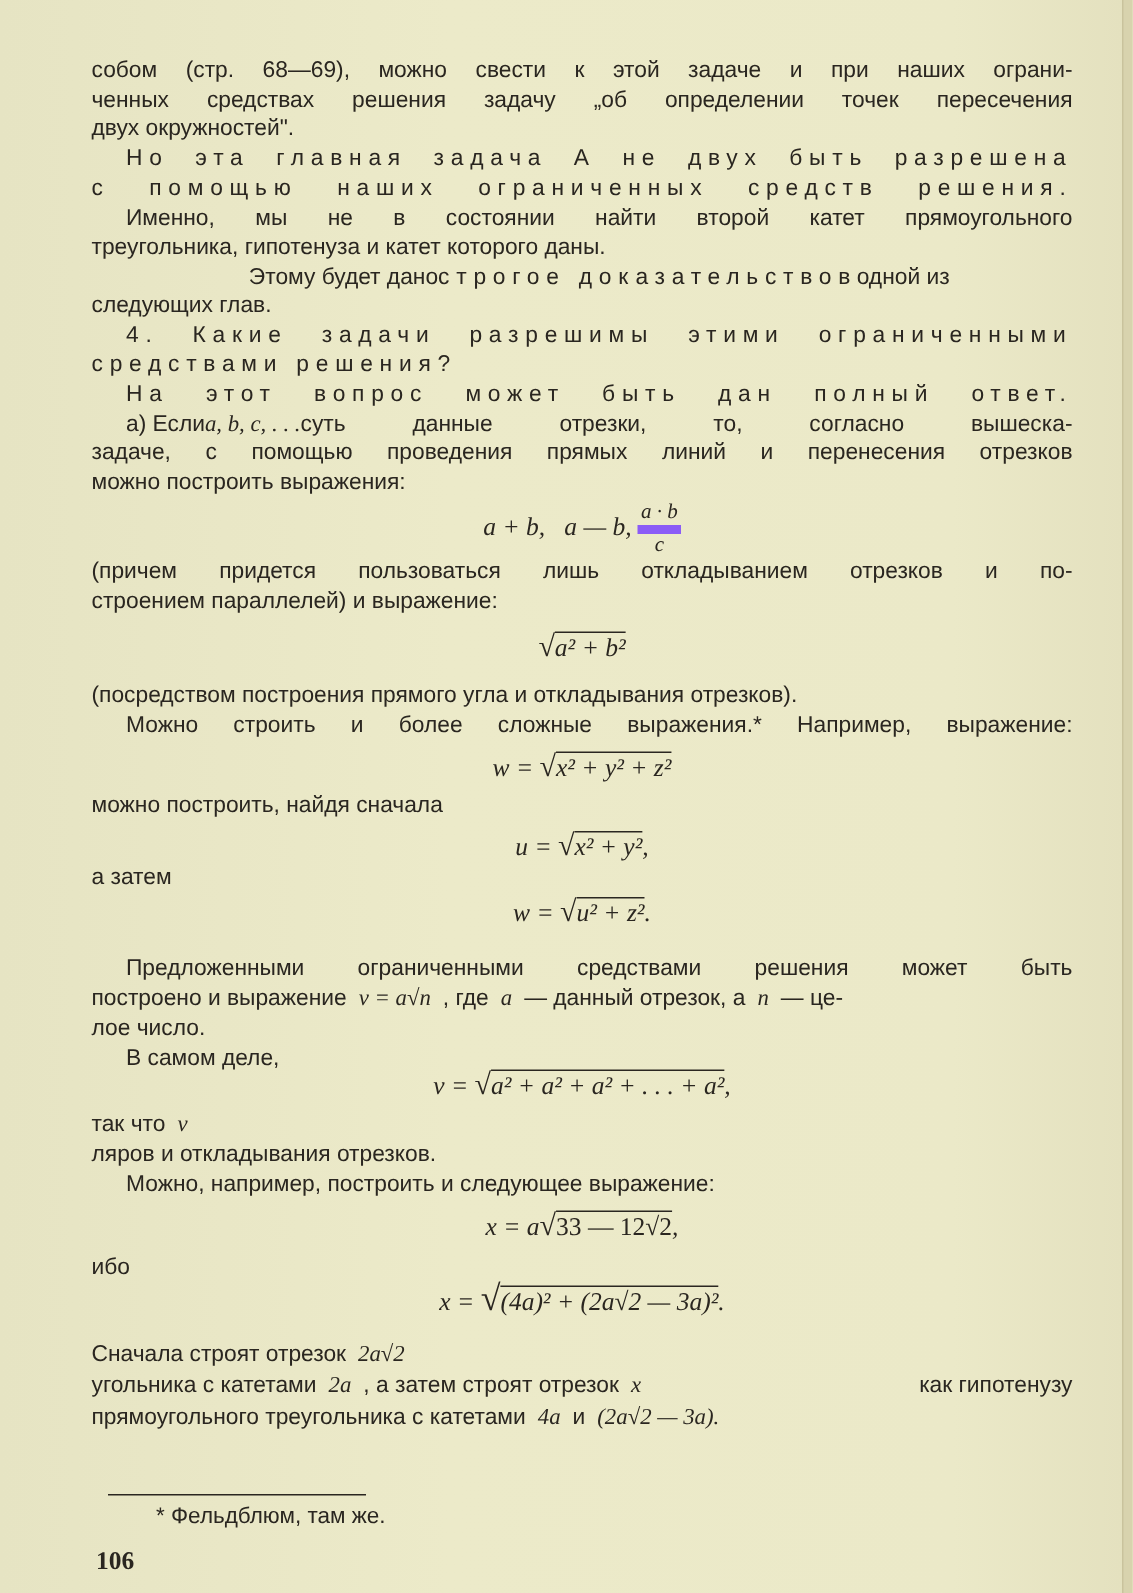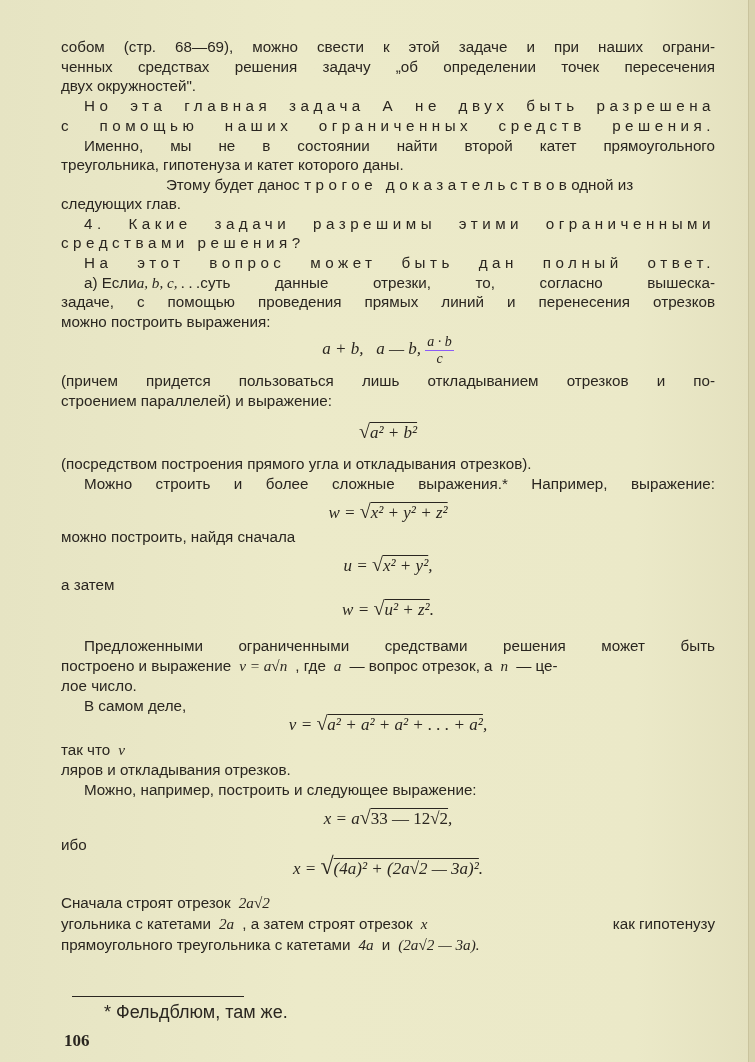--- a/index.html
+++ b/index.html
@@ -24,24 +24,24 @@
   .formula {
     position: absolute; left: 61px; width: 654px; text-align: center;
     font-family: "Liberation Serif", serif; font-style: italic; font-size: 17px;
     white-space: nowrap;
   }
   .rad { text-decoration: overline; }
   .sqrt { font-style: normal; font-size: 20px; }
   .it { font-family: "Liberation Serif", serif; font-style: italic; }
   .up { font-style: normal; font-family: "Liberation Serif", serif; }
   .frac { display: inline-block; vertical-align: middle; text-align: center; font-size: 14px; line-height: 16px; }
-  .frac .num { display: block; border-bottom: 1px solid #8b5cf6; padding: 0 2px; }
+  .frac .num { display: block; border-bottom: 6px solid #8b5cf6; padding: 0 2px; }
   .frac .den { display: block; }
   .rule { position: absolute; left: 72px; top: 996px; width: 172px; height: 1px; background: #2a2620; }
-  .footnote { position: absolute; left: 104px; top: 1002px; font-size: 18px; }
+  .footnote { position: absolute; left: 104px; top: 1002px; font-size: 15px; }
   .pagenum { position: absolute; left: 64px; top: 1031px; font-family: "Liberation Serif", serif; font-size: 17px; font-weight: bold; }
 </style>
 </head>
 <body>
 
 <div class="page"></div>
 <div class="edge"></div>
 
 <div class="line justify" style="top:38px">собом (стр. 68—69), можно свести к этой задаче и при наших ограни-</div>
 <div class="line justify" style="top:58px">ченных средствах решения задачу „об определении точек пересечения</div>
@@ -105,21 +105,21 @@
 <div class="formula" style="top:597px">
   <span>w = </span><span class="sqrt">√</span><span class="rad">u² + z²</span><span>.</span>
 </div>
 
 <div class="line justify" style="top:637px; left:84px; width:631px">Предложенными ограниченными средствами решения может быть</div>
 <div class="line" style="top:657px; display:flex; gap:8px">
   <span>построено и выражение</span>
   <span class="it">v = a√n</span>
   <span>, где</span>
   <span class="it">a</span>
-  <span>— вопрос отрезок, а</span>
+  <span>— данный отрезок, а</span>
   <span class="it">n</span>
   <span>— це-</span>
 </div>
 <div class="line" style="top:677px">лое число.</div>
 <div class="line" style="top:697px; left:84px">В самом деле,</div>
 
 <div class="formula" style="top:712px">
   <span>v = </span><span class="sqrt">√</span><span class="rad">a² + a² + a² + . . . + a²</span><span>,</span>
 </div>
 

